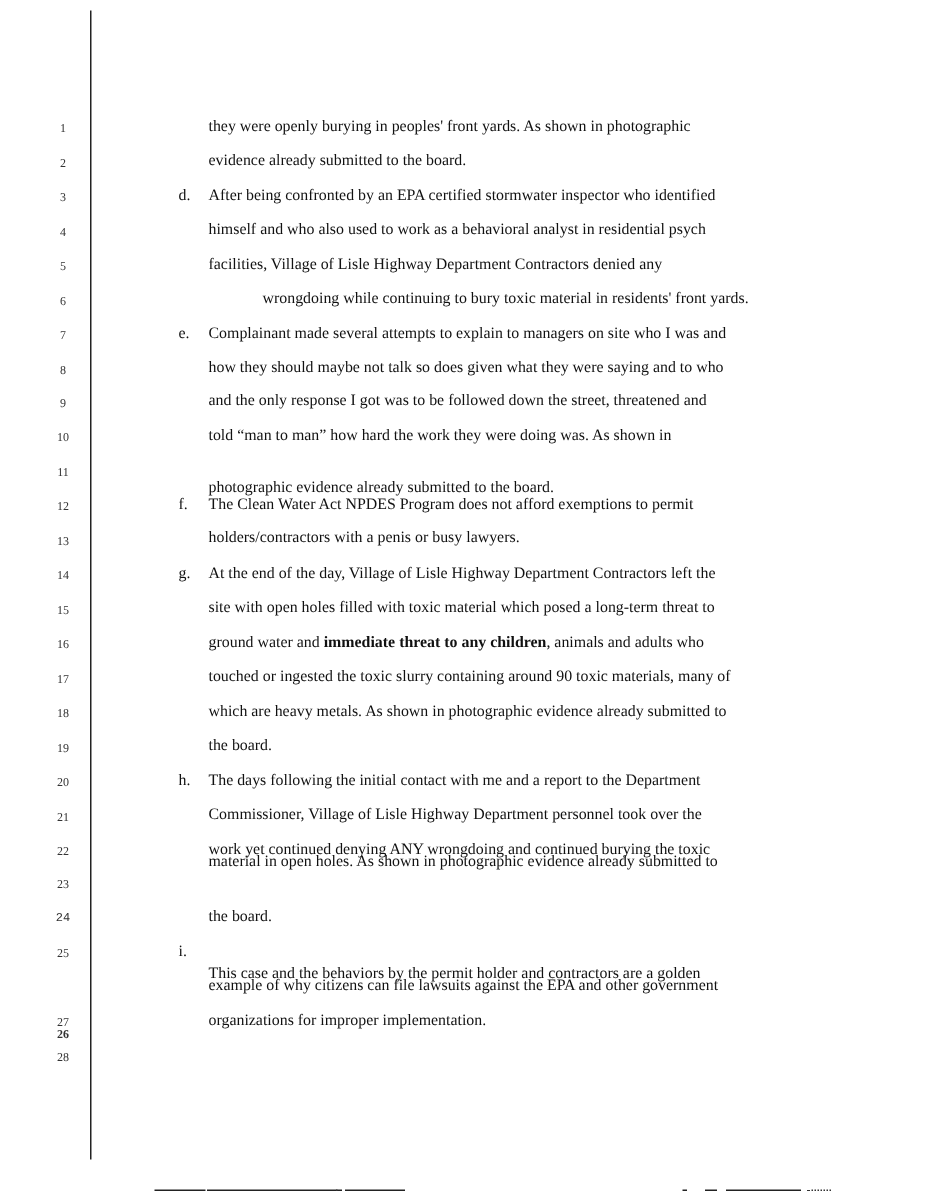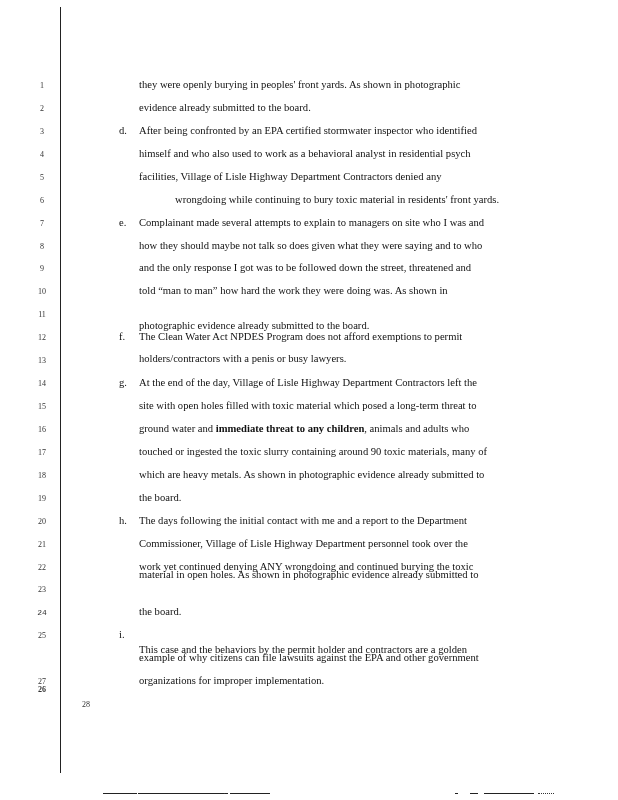--- a/index.html
+++ b/index.html
@@ -95,21 +95,21 @@
       <div class="line-num" style="top: 470.81px;">18</div>
       <div class="line-num" style="top: 493.74px;">19</div>
       <div class="line-num" style="top: 516.67px;">20</div>
       <div class="line-num" style="top: 539.6px;">21</div>
       <div class="line-num" style="top: 562.53px;">22</div>
       <div class="line-num" style="top: 585.46px;">23</div>
       <div class="line-num" style="top: 608.39px; font-family: Liberation Mono, monospace;">24</div>
       <div class="line-num" style="top: 631.32px;">25</div>
       <div class="line-num" style="top: 685px; font-weight: bold;">26</div>
       <div class="line-num" style="top: 677.18px; text-align: center;">27</div>
-      <div class="line-num" style="top: 700.11px; margin-left: 44px;">28</div>
+      <div class="line-num" style="top: 700.11px;">28</div>
     </div>
   <div id="body-text">
       <div>
         <div class="body-line" style="top: 78px;">they were openly burying in peoples' front yards. As shown in photographic</div>
         <div class="body-line" style="top: 100.93px;">evidence already submitted to the board.</div>
       </div>
       <div>
         <div class="item-label" style="top: 123.86px;">d.</div>
         <div class="body-line" style="top: 123.86px;">After being confronted by an EPA certified stormwater inspector who identified</div>
         <div class="body-line" style="top: 146.79px;">himself and who also used to work as a behavioral analyst in residential psych</div>

